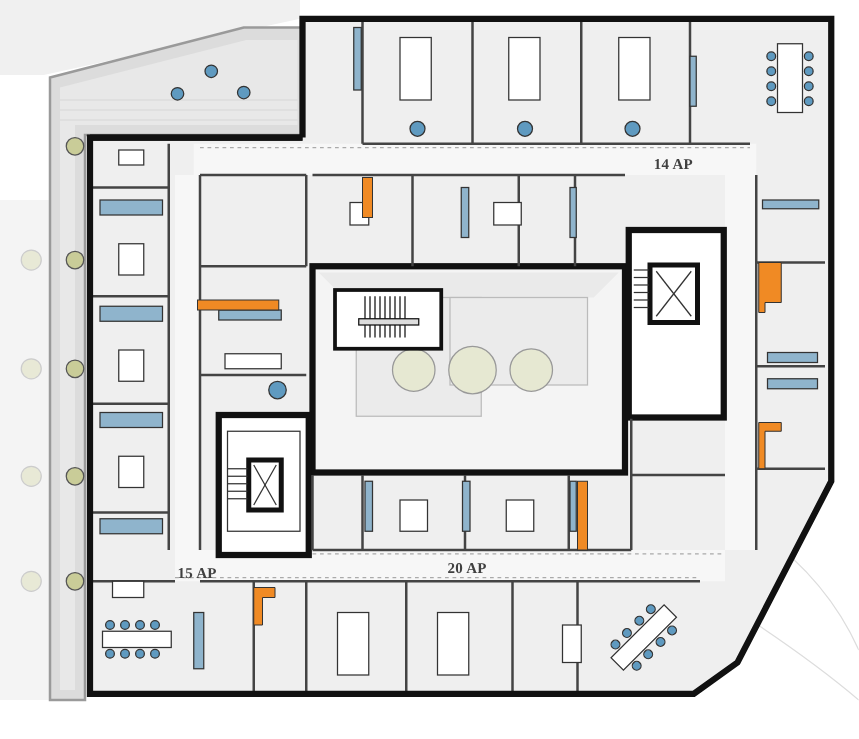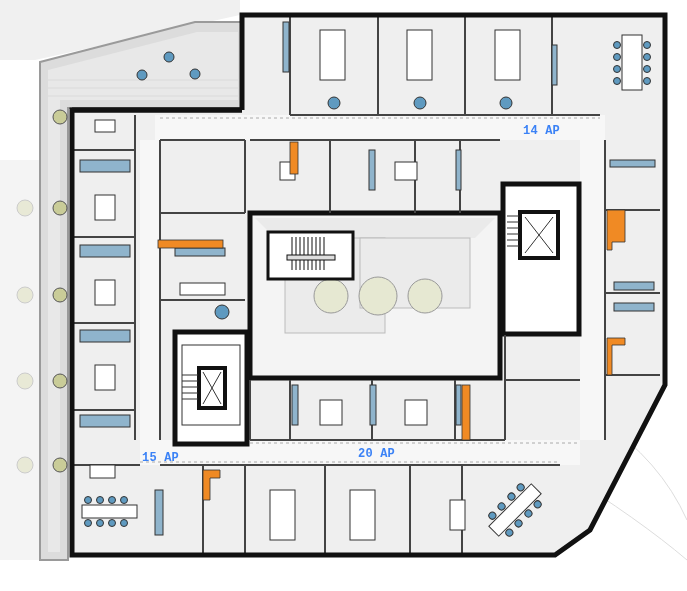--- a/index.html
+++ b/index.html
@@ -1,18 +1,18 @@
 <!DOCTYPE html>
 <html><head>
 <meta charset="utf-8">
 <style>
   html,body{margin:0;padding:0;background:#ffffff;}
   body{width:687px;height:591px;position:relative;overflow:hidden;font-family:"Liberation Sans",sans-serif;}
   svg{position:absolute;left:0;top:0;}
-  .label{position:absolute;font-family:Liberation Mono, monospace;font-weight:bold;font-size:12px;color:#3b82f6;letter-spacing:0.2px;}
+  .label{position:absolute;font-family:Liberation Serif, serif;font-weight:bold;font-size:12px;color:#404040;letter-spacing:0.2px;}
 </style>
 </head>
 <body>
 
 <svg width="687" height="591" viewBox="0 0 687 591" xmlns="http://www.w3.org/2000/svg">
 
   <g>
     <rect x="0" y="0" width="687" height="591" fill="#ffffff"></rect>
     <polygon points="0,0 240,0 240,15 35,60 0,60" fill="#f0f0f0"></polygon>
     <rect x="0" y="160" width="40" height="400" fill="#f4f4f4"></rect>

